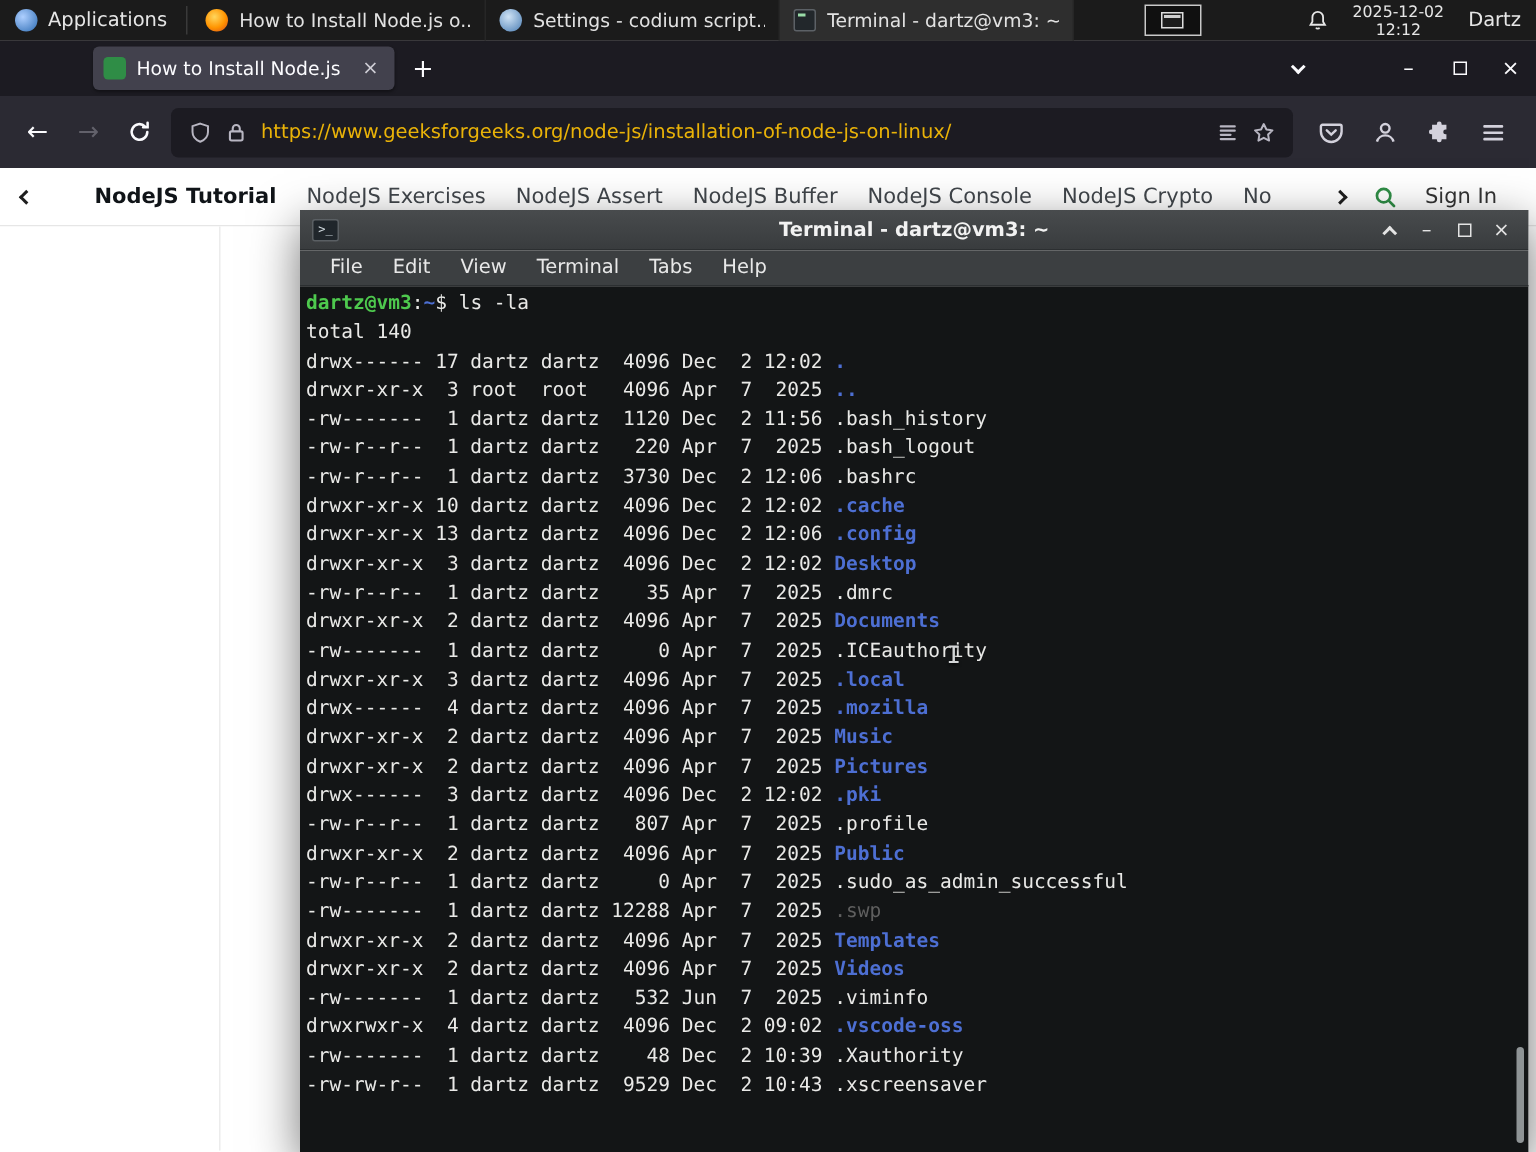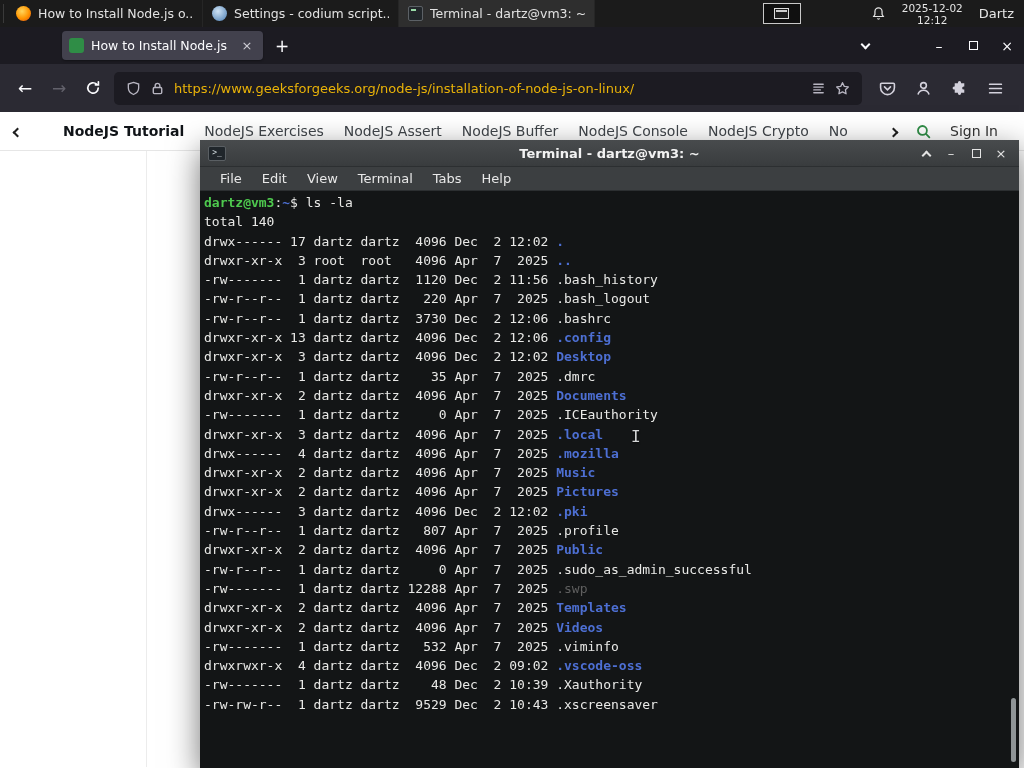--- a/index.html
+++ b/index.html
@@ -104,20 +104,24 @@
   .ibeam{position:absolute;left:631px;top:427px;z-index:200;color:#d4d6d7;
          font-family:"DejaVu Sans Mono",monospace;font-size:16px;text-shadow:0 1px 2px rgba(0,0,0,.65);}
   .ibeam::before{content:"I";}
 </style>
 </head>
 <body>
 
 <div class="screen">
 
   <header class="panel">
+    <div class="appmenu">
+      <span class="appmenu-icon"></span>
+      <span>Applications</span>
+    </div>
     <div class="panel-sep"></div>
     <button class="task">
       <span class="ticon firefox"></span>
       <span class="tlabel">How to Install Node.js o...</span>
     </button>
     <button class="task">
       <span class="ticon gear"></span>
       <span class="tlabel">Settings - codium script...</span>
     </button>
     <button class="task active">
@@ -278,37 +282,38 @@
     </div>
     <div class="term-body">
       <div class="tline"><span class="u">dartz@vm3</span><span>:</span><span class="pb">~</span><span>$ </span><span>ls -la</span></div>
       <div class="tline">total 140</div>
       <div>
           <div class="tline"><span>drwx------ 17 dartz dartz  4096 Dec  2 12:02 </span><span class="n-dir">.</span></div>
           <div class="tline"><span>drwxr-xr-x  3 root  root   4096 Apr  7  2025 </span><span class="n-dir">..</span></div>
           <div class="tline"><span>-rw-------  1 dartz dartz  1120 Dec  2 11:56 </span><span class="n-file">.bash_history</span></div>
           <div class="tline"><span>-rw-r--r--  1 dartz dartz   220 Apr  7  2025 </span><span class="n-file">.bash_logout</span></div>
           <div class="tline"><span>-rw-r--r--  1 dartz dartz  3730 Dec  2 12:06 </span><span class="n-file">.bashrc</span></div>
+          <div class="tline"><span>drwxr-xr-x 10 dartz dartz  4096 Dec  2 12:02 </span><span class="n-dir">.cache</span></div>
           <div class="tline"><span>drwxr-xr-x 13 dartz dartz  4096 Dec  2 12:06 </span><span class="n-dir">.config</span></div>
           <div class="tline"><span>drwxr-xr-x  3 dartz dartz  4096 Dec  2 12:02 </span><span class="n-dir">Desktop</span></div>
           <div class="tline"><span>-rw-r--r--  1 dartz dartz    35 Apr  7  2025 </span><span class="n-file">.dmrc</span></div>
           <div class="tline"><span>drwxr-xr-x  2 dartz dartz  4096 Apr  7  2025 </span><span class="n-dir">Documents</span></div>
           <div class="tline"><span>-rw-------  1 dartz dartz     0 Apr  7  2025 </span><span class="n-file">.ICEauthority</span></div>
           <div class="tline"><span>drwxr-xr-x  3 dartz dartz  4096 Apr  7  2025 </span><span class="n-dir">.local</span></div>
           <div class="tline"><span>drwx------  4 dartz dartz  4096 Apr  7  2025 </span><span class="n-dir">.mozilla</span></div>
           <div class="tline"><span>drwxr-xr-x  2 dartz dartz  4096 Apr  7  2025 </span><span class="n-dir">Music</span></div>
           <div class="tline"><span>drwxr-xr-x  2 dartz dartz  4096 Apr  7  2025 </span><span class="n-dir">Pictures</span></div>
           <div class="tline"><span>drwx------  3 dartz dartz  4096 Dec  2 12:02 </span><span class="n-dir">.pki</span></div>
           <div class="tline"><span>-rw-r--r--  1 dartz dartz   807 Apr  7  2025 </span><span class="n-file">.profile</span></div>
           <div class="tline"><span>drwxr-xr-x  2 dartz dartz  4096 Apr  7  2025 </span><span class="n-dir">Public</span></div>
           <div class="tline"><span>-rw-r--r--  1 dartz dartz     0 Apr  7  2025 </span><span class="n-file">.sudo_as_admin_successful</span></div>
           <div class="tline"><span>-rw-------  1 dartz dartz 12288 Apr  7  2025 </span><span class="n-dim">.swp</span></div>
           <div class="tline"><span>drwxr-xr-x  2 dartz dartz  4096 Apr  7  2025 </span><span class="n-dir">Templates</span></div>
           <div class="tline"><span>drwxr-xr-x  2 dartz dartz  4096 Apr  7  2025 </span><span class="n-dir">Videos</span></div>
-          <div class="tline"><span>-rw-------  1 dartz dartz   532 Apr  7  2025 </span><span class="n-file">.viminfo</span></div>
+          <div class="tline"><span>-rw-------  1 dartz dartz   532 Jun  7  2025 </span><span class="n-file">.viminfo</span></div>
           <div class="tline"><span>drwxrwxr-x  4 dartz dartz  4096 Dec  2 09:02 </span><span class="n-dir">.vscode-oss</span></div>
           <div class="tline"><span>-rw-------  1 dartz dartz    48 Dec  2 10:39 </span><span class="n-file">.Xauthority</span></div>
           <div class="tline"><span>-rw-rw-r--  1 dartz dartz  9529 Dec  2 10:43 </span><span class="n-file">.xscreensaver</span></div>
         </div>
       <div class="term-scrollbar"></div>
     </div>
   </section>
 
   <div class="ibeam"></div>
 </div>

